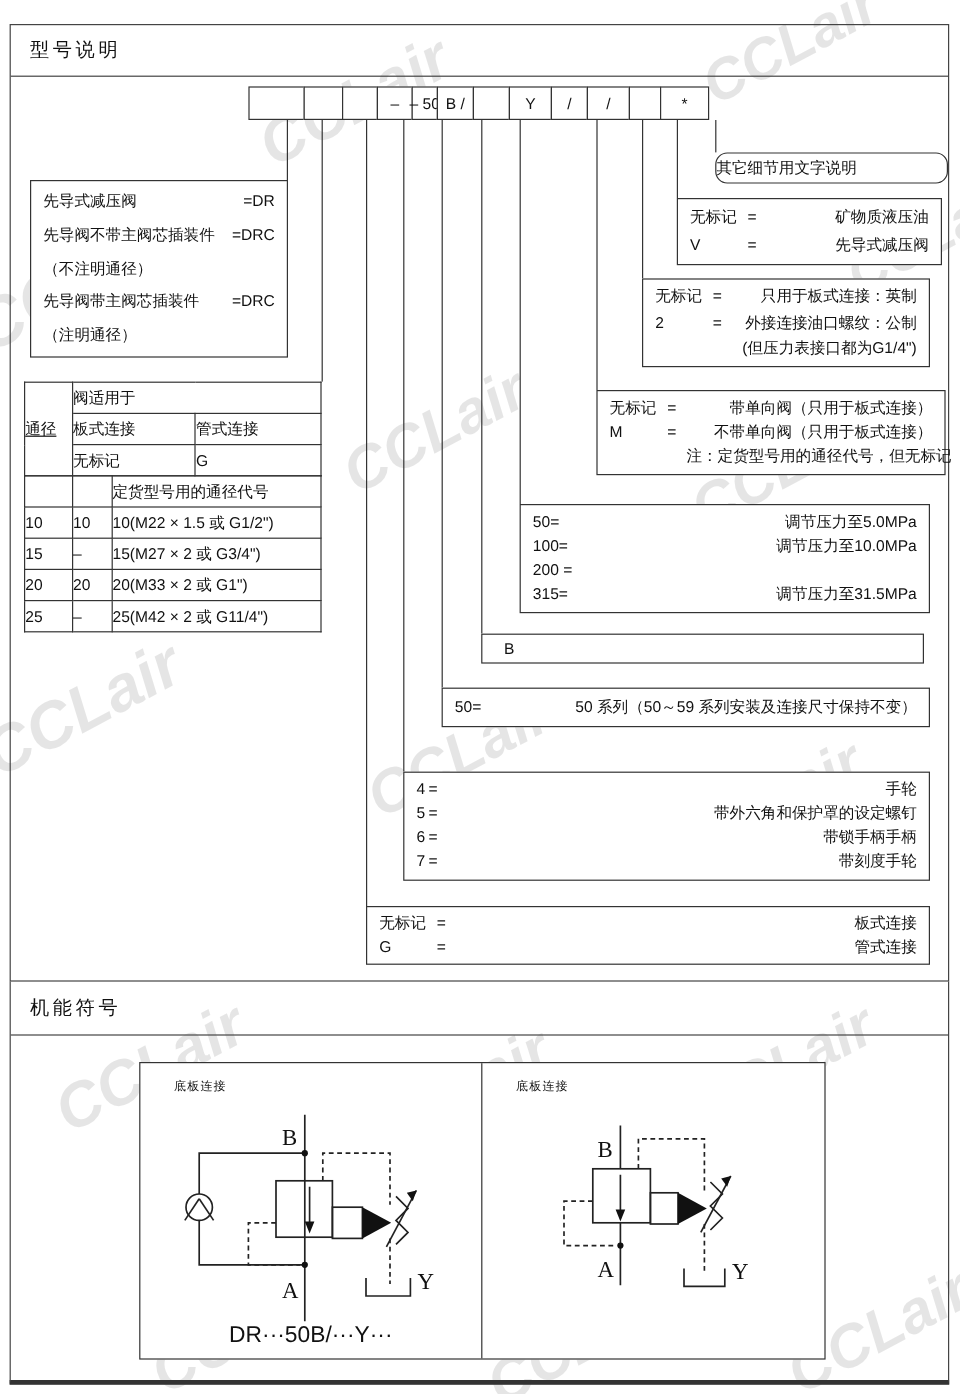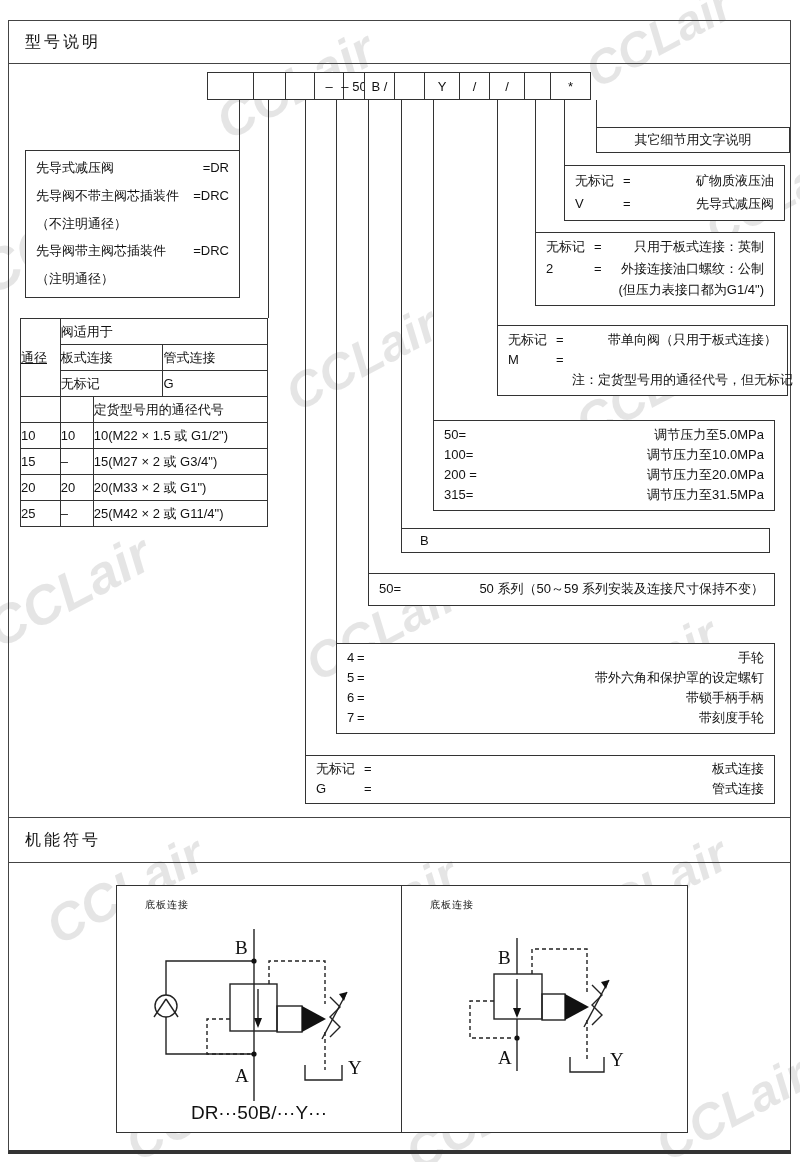--- a/index.html
+++ b/index.html
@@ -24,21 +24,21 @@
   .box{position:absolute;border:1px solid #333;background:#fff;font-size:13px;
        padding:4px 10px;box-sizing:border-box;display:flex;flex-direction:column;
        justify-content:space-around;z-index:2;}
   .kv-row{display:flex;align-items:baseline;line-height:1.45;}
   .kv-c{white-space:pre;min-width:48px;}
   .kv-e{min-width:16px;}
   .kv-v{flex:1;text-align:right;white-space:pre;}
   .codejoin .kv-c{min-width:0;} .codejoin .kv-e{min-width:0;}
   .adjust .kv-c{min-width:10px;} .adjust .kv-e{min-width:14px;}
   .lr .kv-c{min-width:0;} .lr .kv-e{min-width:0;}
-  .center-box{align-items:center;justify-content:center;}
+  .center-box{justify-content:center;border-radius:10px;}
   
   .tablewrap{position:absolute;left:20px;top:318px;width:248px;z-index:2;background:#fff;}
   table{border-collapse:collapse;width:248px;font-size:13px;}
   td,th{border:1px solid #333;text-align:left;font-weight:normal;padding:0;height:26px;box-sizing:border-box;}
   
   .sym-wrap{position:absolute;left:107px;top:67px;width:570px;height:246px;border:1px solid #333;
             display:flex;z-index:2;background:#fff;}
   .sym-panel{position:relative;width:285px;height:246px;box-sizing:border-box;}
   .sym-panel.first{border-right:1px solid #333;}
   .sym-label{position:absolute;left:28px;top:12px;font-size:10px;letter-spacing:1px;}
@@ -216,20 +216,21 @@
 
   <div class="box" style="left:497px;top:325px;width:291px;height:71px;">
       <div class="kv-row">
         <span class="kv-c">无标记</span>
         <span class="kv-e">=</span>
         <span class="kv-v">带单向阀（只用于板式连接）</span>
       </div>
       <div class="kv-row">
         <span class="kv-c">M</span>
         <span class="kv-e">=</span>
+        <span class="kv-v">不带单向阀（只用于板式连接）</span>
       </div>
       <div class="kv-row">
         <span class="kv-c"></span>
         <span class="kv-e"></span>
         <span class="kv-v">注：定货型号用的通径代号，但无标记</span>
       </div>
     </div>
 
   <div class="box codejoin" style="left:433px;top:420px;width:342px;height:91px;">
       <div class="kv-row">
@@ -238,21 +239,20 @@
         <span class="kv-v">调节压力至5.0MPa</span>
       </div>
       <div class="kv-row">
         <span class="kv-c">100=</span>
         <span class="kv-e"></span>
         <span class="kv-v">调节压力至10.0MPa</span>
       </div>
       <div class="kv-row">
         <span class="kv-c">200 =</span>
         <span class="kv-e"></span>
-        <span class="kv-v">调节压力至20.0MPa</span>
       </div>
       <div class="kv-row">
         <span class="kv-c">315=</span>
         <span class="kv-e"></span>
         <span class="kv-v">调节压力至31.5MPa</span>
       </div>
     </div>
 
   <div class="box" style="left:401px;top:528px;width:369px;height:25px;padding:2px 18px;justify-content:center;">
     <span>B</span>

